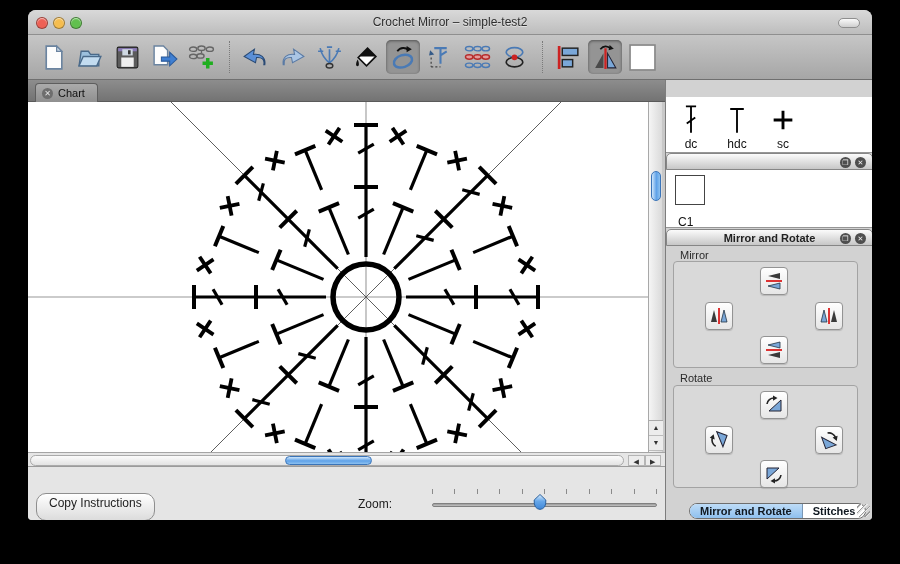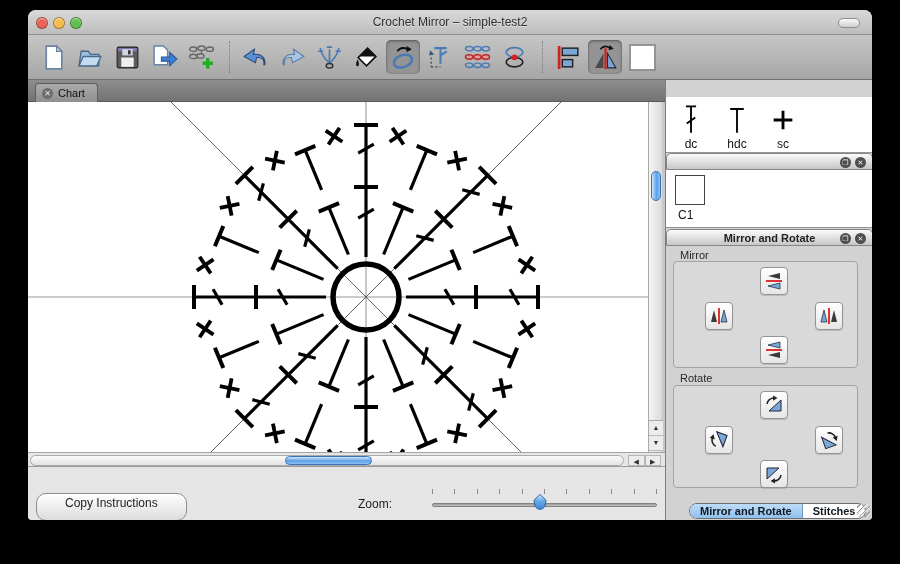--- a/index.html
+++ b/index.html
@@ -58,21 +58,21 @@
     border-radius:6px; background:linear-gradient(#fbfbfb,#e3e3e3); }
   #hthumb { position:absolute; top:0.5px; height:9px; border-radius:5px;
     background:linear-gradient(#cfe6fb,#5ea1e8 55%,#8cc1f0); border:1px solid #3a74b8; }
   .scroll-arrows-h { position:absolute; left:600px; top:1.5px; width:33px; height:11px; display:flex; }
   .scroll-arrows-h div { flex:1; font-size:7px; color:#333; text-align:center; line-height:11px;
     background:#ececec; border:1px solid #b5b5b5; }
 
   
   #statusbar { position:absolute; left:0; top:456px; width:637px; height:54px;
     background:#e5e5e5; border-top:1px solid #9b9b9b; }
-  #copy-btn { position:absolute; left:8px; top:26px; height:28px; padding:0 28px;
+  #copy-btn { position:absolute; left:8px; top:26px; height:28px; padding:0 12px;
     border:1px solid #8e8e8e; border-radius:10px; background:linear-gradient(#ffffff,#dcdcdc);
     font-size:12px; color:#1c1c1c; line-height:18px; }
   #zoom-label { position:absolute; left:330px; top:30px; width:68px; text-align:left; font-size:12px; color:#1c1c1c; }
   #zoom-slider { position:absolute; left:404px; top:22px; width:225px; height:26px; }
   #tick-row { position:absolute; left:0; top:0; width:225px; height:5px; display:flex; justify-content:space-between; }
   #tick-row span { width:1px; height:5px; background:#8a8a8a; }
   #slider-track { position:absolute; left:0; top:14px; width:225px; height:4px;
     background:linear-gradient(#9a9a9a,#c2c2c2); border:1px solid #808080; border-radius:2px; }
   #slider-thumb { position:absolute; top:5px; width:14px; height:16px; }
 
@@ -90,21 +90,21 @@
   .hdr-btn.close { right:6px; }
   .panel-body-white { position:absolute; left:0; width:207px; background:#fff; border-bottom:1px solid #969696; }
 
   #ps-body { top:17px; height:56px; display:flex; align-items:center; padding:4px 0 0 6px; gap:8px; }
   .stitch-item { width:38px; display:flex; flex-direction:column; align-items:center; }
   .stitch-item svg { width:30px; height:34px; }
   .stitch-label { font-size:12px; color:#111; margin-top:0px; }
 
   #pc-body { top:90px; height:58px; padding:5px 0 0 9px; }
   .color-swatch { width:30px; height:30px; border:1px solid #444; }
-  .color-label { font-size:12px; color:#111; margin-top:3px; margin-left:3px; }
+  .color-label { font-size:12px; color:#111; margin-top:10px; margin-left:3px; }
 
   #mr-body { position:absolute; left:0; top:166px; width:207px; height:274px; }
   .group-label { position:absolute; left:14px; font-size:11px; color:#2a2a2a; }
   .group-box { position:absolute; left:7px; width:185px; background:#d9d9d9;
     border:1px solid #a3a3a3; border-radius:4px; }
   .sq-btn { position:absolute; width:28px; height:28px; border:1px solid #939393; border-radius:4px;
     background:linear-gradient(#ffffff,#e6e6e6); display:flex; align-items:center; justify-content:center;
     box-shadow:0 1px 1px rgba(0,0,0,.15); }
   .sq-btn svg { width:20px; height:20px; }
   .pos-top    { left:86px;  top:5px; }

